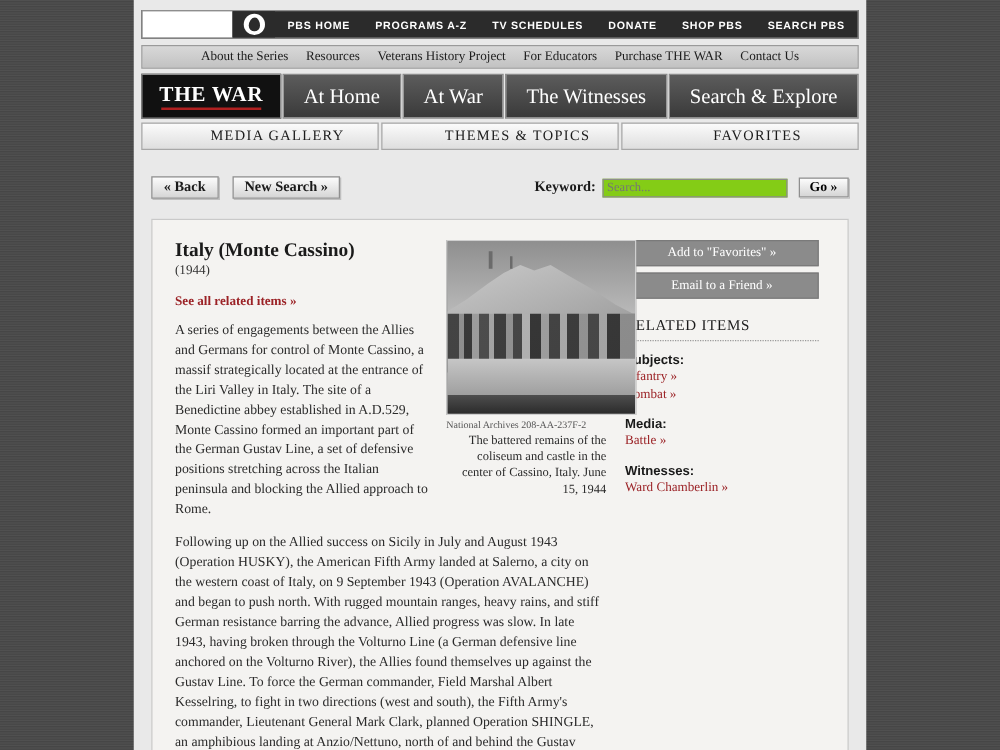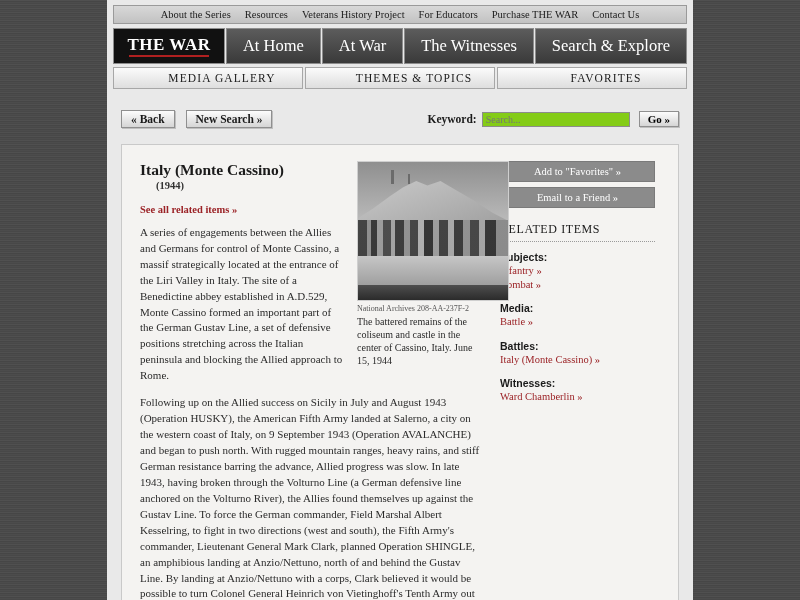--- a/index.html
+++ b/index.html
@@ -259,22 +259,21 @@
     font-size: 15.5px;
     font-weight: bold;
     color: #1a1a1a;
     margin: 0 0 1px 0;
     line-height: 1.15;
   }
   .article-year {
     font-family: "Liberation Serif", serif;
     font-size: 10.5px;
     color: #333;
-    margin: 0 0 11px 16px;
-    font-weight: bold;
+    margin: 0 0 11px 0;
   }
   .related-link {
     display: inline-block;
     font-family: "Liberation Serif", serif;
     font-size: 10.5px;
     font-weight: bold;
     color: #9b2226;
     text-decoration: none;
     margin-bottom: 10px;
   }
@@ -339,20 +338,21 @@
     color: #555;
     margin: 3px 0 1px 0;
     line-height: 1.2;
   }
   .fig-caption {
     font-family: "Liberation Serif", serif;
     font-size: 10px;
     color: #2a2a2a;
     line-height: 1.3;
     margin: 0;
+    text-align: right;
   }
 
   .body-text p {
     font-family: "Liberation Serif", serif;
     font-size: 11px;
     line-height: 1.45;
     color: #2b2b2b;
     margin: 0 0 11px 0;
     text-align: left;
   }
@@ -399,20 +399,34 @@
     color: #9b2226;
     text-decoration: none;
     line-height: 1.35;
   }
 </style>
 </head>
 <body>
 
 <div class="page">
 
+  <div class="pbs-bar">
+    <div class="pbs-white-block"></div>
+    <div class="pbs-logo">
+      <div class="circle"></div>
+    </div>
+    <div class="pbs-links">
+      <a href="#">PBS HOME</a>
+      <a href="#">PROGRAMS A-Z</a>
+      <a href="#">TV SCHEDULES</a>
+      <a href="#">DONATE</a>
+      <a href="#">SHOP PBS</a>
+      <a href="#">SEARCH PBS</a>
+    </div>
+  </div>
 
   <div class="util-bar">
     <a href="#">About the Series</a>
     <a href="#">Resources</a>
     <a href="#">Veterans History Project</a>
     <a href="#">For Educators</a>
     <a href="#">Purchase THE WAR</a>
     <a href="#">Contact Us</a>
   </div>
 
@@ -496,24 +510,20 @@
         <div class="grp-title">Subjects:</div>
         <a href="#">Infantry »</a>
         <a href="#">Combat »</a>
       </div>
 
       <div class="side-group">
         <div class="grp-title">Media:</div>
         <a href="#">Battle »</a>
       </div>
 
-      <div class="side-group">
-        <div class="grp-title">Battles:</div>
-        <a href="#">Italy (Monte Cassino) »</a>
-      </div>
 
       <div class="side-group">
         <div class="grp-title">Witnesses:</div>
         <a href="#">Ward Chamberlin »</a>
       </div>
     </div>
 
   </div>
 </div>
 

